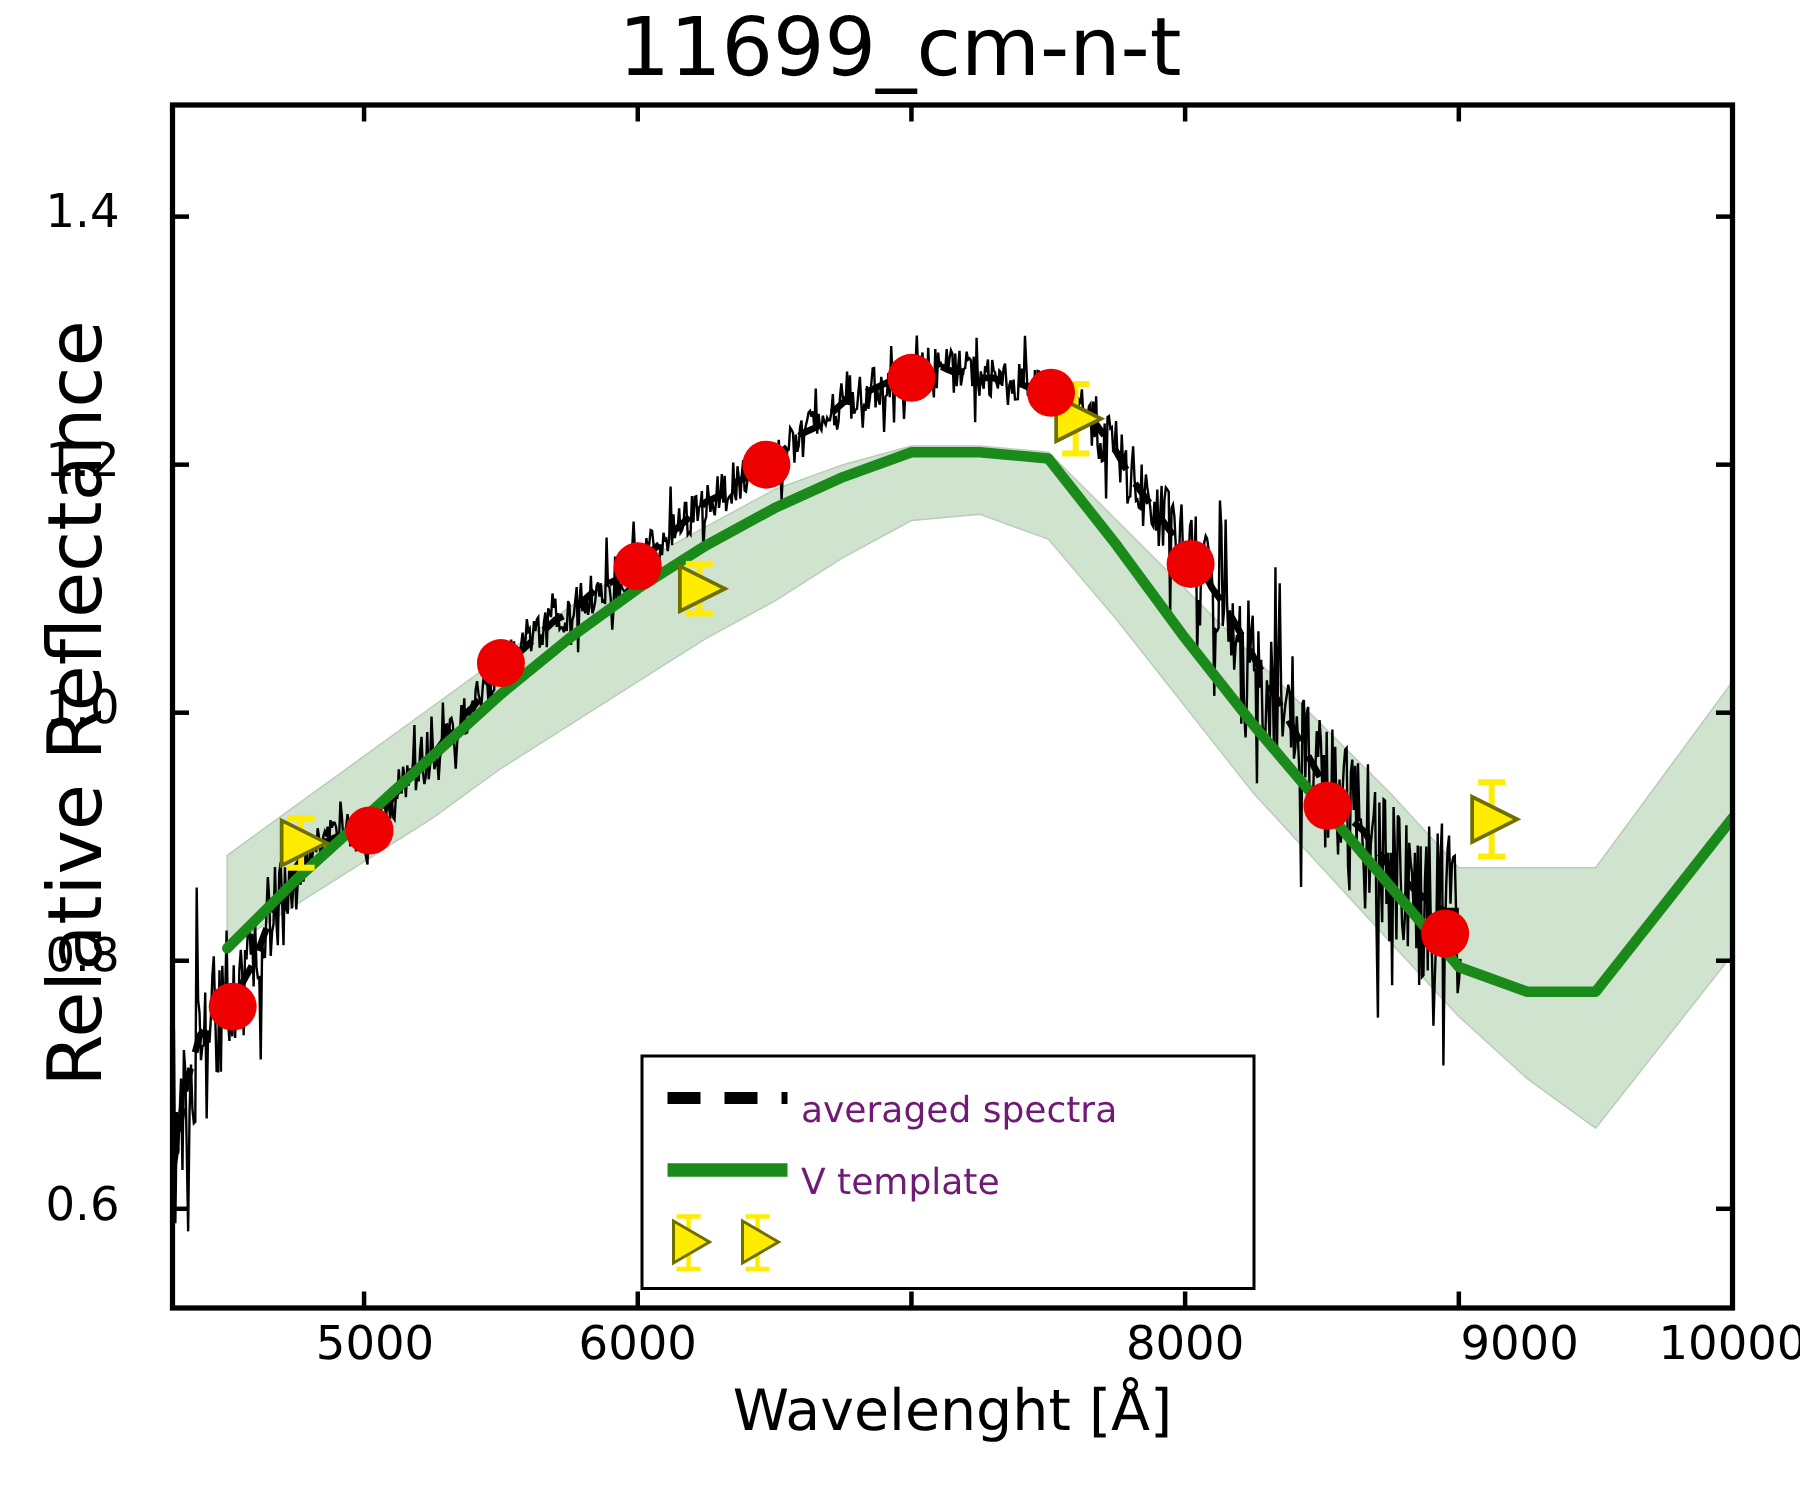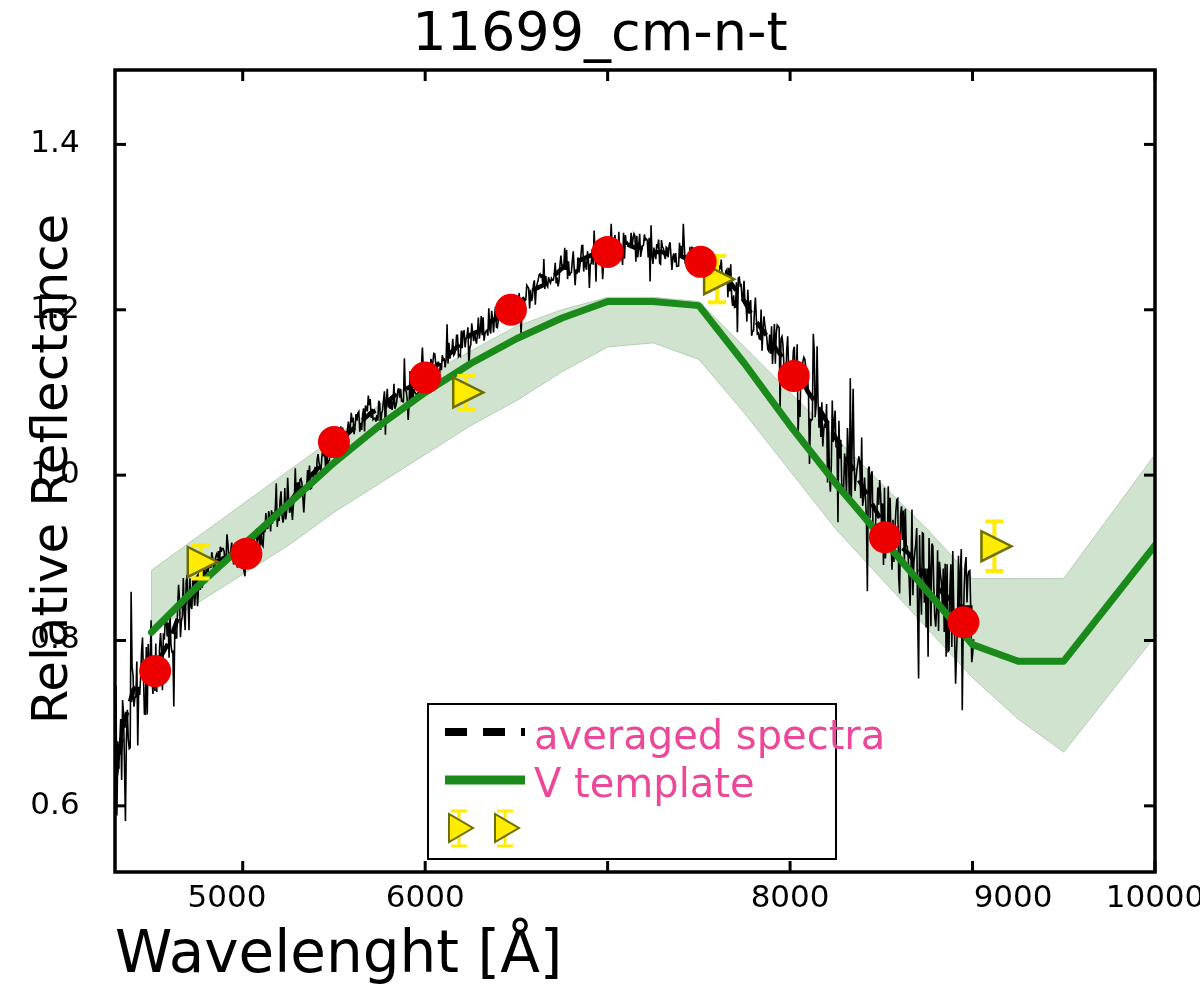--- a/index.html
+++ b/index.html
@@ -38,22 +38,22 @@
     transform-origin: 50% 50%;
     font-size: 50px;
     color: #000000;
     white-space: nowrap;
   }
   #xlabel {
     position: absolute;
     left: 115px;
     top: 918px;
     width: 1040px;
-    text-align: left;
-    font-size: 58px;
+    text-align: center;
+    font-size: 38px;
     color: #000000;
     white-space: nowrap;
   }
   #axes-svg {
     position: absolute;
     left: 0;
     top: 0;
   }
   .tick-label-y {
     position: absolute;
@@ -83,23 +83,23 @@
   }
   .legend-row {
     position: absolute;
     left: 0;
     width: 410px;
     height: 46px;
   }
   .legend-label {
     position: absolute;
     left: 105px;
-    top: 3px;
-    font-size: 40px;
-    color: #ec4899;
+    top: 17px;
+    font-size: 24px;
+    color: #701a75;
     white-space: nowrap;
   }
   .legend-art {
     position: absolute;
     left: 10px;
     top: 0;
     width: 92px;
     height: 46px;
   }
 </style>
@@ -189,21 +189,21 @@
   </svg>
 
   <div id="y-tick-labels">
       <div class="tick-label-y" style="left: 5px; top: 784.856px;">0.6</div>
       <div class="tick-label-y" style="left: 5px; top: 619.495px;">0.8</div>
       <div class="tick-label-y" style="left: 5px; top: 454.134px;">1.0</div>
       <div class="tick-label-y" style="left: 5px; top: 288.773px;">1.2</div>
       <div class="tick-label-y" style="left: 5px; top: 123.412px;">1.4</div>
     </div>
   <div id="x-tick-labels">
-      <div class="tick-label-x" style="left: 147px; top: 878px;">5000</div>
+      <div class="tick-label-x" style="left: 170px; top: 878px;">5000</div>
       <div class="tick-label-x" style="left: 345.175px; top: 878px;">6000</div>
       <div class="tick-label-x" style="left: 527.632px; top: 828px; font-style: italic;">7000</div>
       <div class="tick-label-x" style="left: 710.088px; top: 878px;">8000</div>
       <div class="tick-label-x" style="left: 892.544px; top: 878px; text-align: right;">9000</div>
       <div class="tick-label-x" style="left: 1075px; top: 878px;">10000</div>
     </div>
 
   <div id="legend-box">
     <div class="legend-row" style="top:4px">
       <svg class="legend-art">

